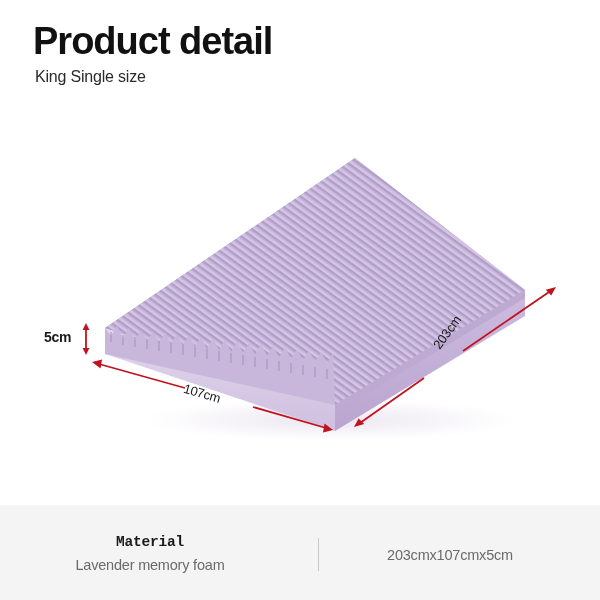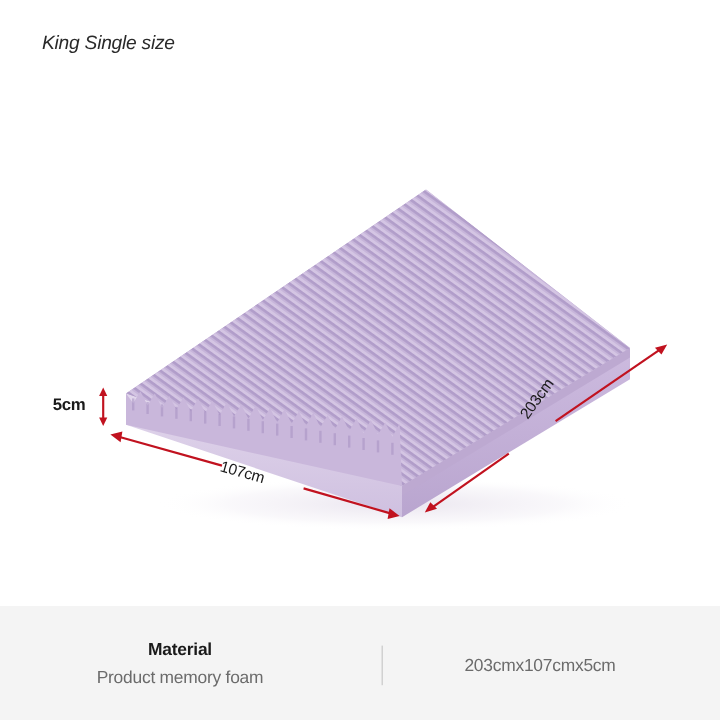--- a/index.html
+++ b/index.html
@@ -36,21 +36,20 @@
     margin: 0;
     white-space: nowrap;
   }
   #page-subtitle {
     font-size: 16px;
     font-weight: normal;
     color: #2a2a2a;
     letter-spacing: -0.2px;
     margin: 6px 0 0 2px;
     white-space: nowrap;
-    font-style: italic;
   }
 
   
   #product-figure {
     position: absolute;
     left: 0;
     top: 120px;
     width: 600px;
     height: 340px;
   }
@@ -102,20 +101,21 @@
     width: 300px;
     text-align: center;
     padding-top: 4px;
   }
   .spec-title {
     font-size: 14.5px;
     font-weight: bold;
     color: #1a1a1a;
     letter-spacing: -0.2px;
     line-height: 1.35;
+    font-family: Liberation Mono, monospace;
   }
   .spec-value {
     font-size: 14.5px;
     font-weight: normal;
     color: #6b6b6b;
     letter-spacing: -0.2px;
     line-height: 1.45;
     margin-top: 2px;
   }
   #spec-divider {
@@ -126,20 +126,21 @@
     height: 33px;
     background: #c9c9c9;
   }
 </style>
 </head>
 <body>
 
 <div id="page">
 
   <div id="header">
+    <h1 id="page-title">Product detail</h1>
     <div id="page-subtitle">King Single size</div>
   </div>
 
   <div id="product-figure">
     <svg id="product-svg" width="600" height="340" viewBox="0 0 600 340" xmlns="http://www.w3.org/2000/svg">
       <defs>
 
         <linearGradient id="topGrad" x1="0" y1="0" x2="0.55" y2="1">
           <stop offset="0%" stop-color="#cdbcde"></stop>
           <stop offset="45%" stop-color="#c2afd6"></stop>
@@ -248,21 +249,21 @@
     </svg>
   </div>
 
   <div class="dim-label" id="label-5cm">5cm</div>
   <div class="dim-label" id="label-107cm">107cm</div>
   <div class="dim-label" id="label-203cm">203cm</div>
 
   <div id="spec-bar">
     <div class="spec-col">
       <div class="spec-title">Material</div>
-      <div class="spec-value">Product memory foam</div>
+      <div class="spec-value">Lavender memory foam</div>
     </div>
     <div class="spec-col">
       <div class="spec-value">203cmx107cmx5cm</div>
     </div>
   </div>
   <div id="spec-divider"></div>
 
 </div>
 
 </body></html>

